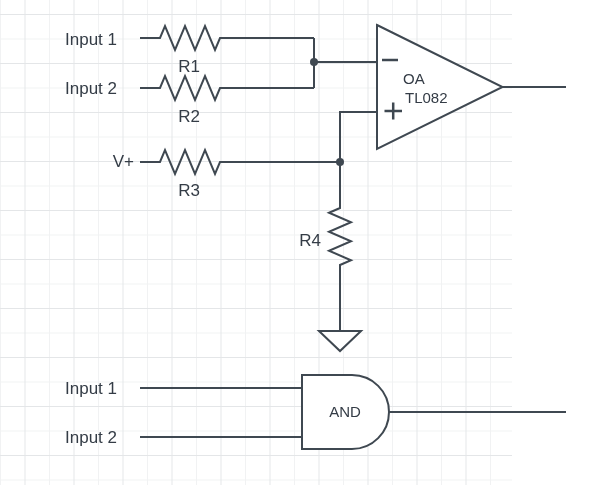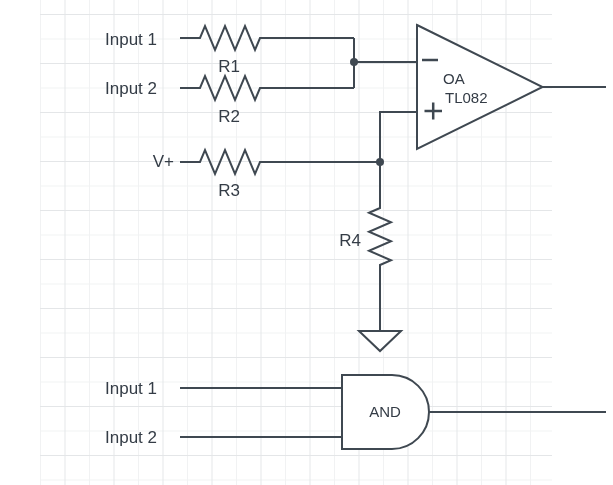--- a/index.html
+++ b/index.html
@@ -20,21 +20,20 @@
     position:relative;
     width:512px;height:485px;
     background-color:var(--canvas);
     background-image:
       linear-gradient(to right, var(--grid-major) 1px, transparent 1px),
       linear-gradient(to bottom, var(--grid-major) 1px, transparent 1px),
       linear-gradient(to right, var(--grid-minor) 1px, transparent 1px),
       linear-gradient(to bottom, var(--grid-minor) 1px, transparent 1px);
     background-size:49px 49px, 49px 49px, 49px 49px, 49px 49px;
     background-position:24.5px 0, 0 14px, 0 0, 0 38.5px;
-    margin-left:40px;
   }
   svg{position:absolute;left:0;top:0;display:block;}
   .wire{stroke:var(--wire);stroke-width:2;fill:none;}
   .shape{stroke:var(--wire);stroke-width:2;fill:#ffffff;}
   .dot{fill:var(--wire);stroke:none;}
   .sym{stroke:var(--wire);stroke-width:2.5;fill:none;}
   .lbl{font-size:17px;fill:var(--label);}
   .lbl-sm{font-size:15px;fill:var(--label);}
   .end{text-anchor:end;}
   .mid{text-anchor:middle;}

